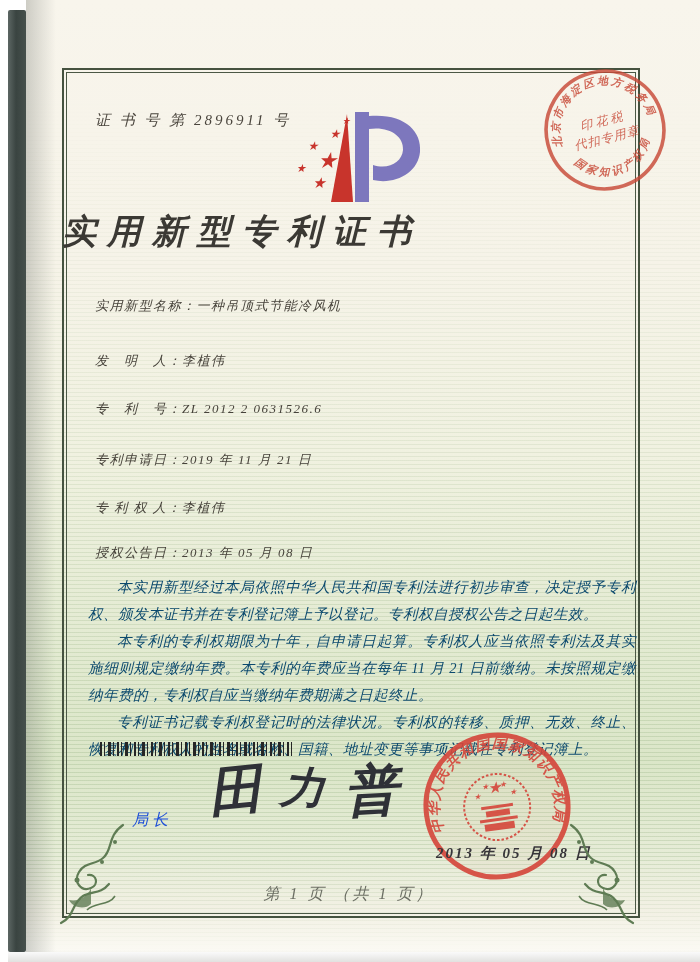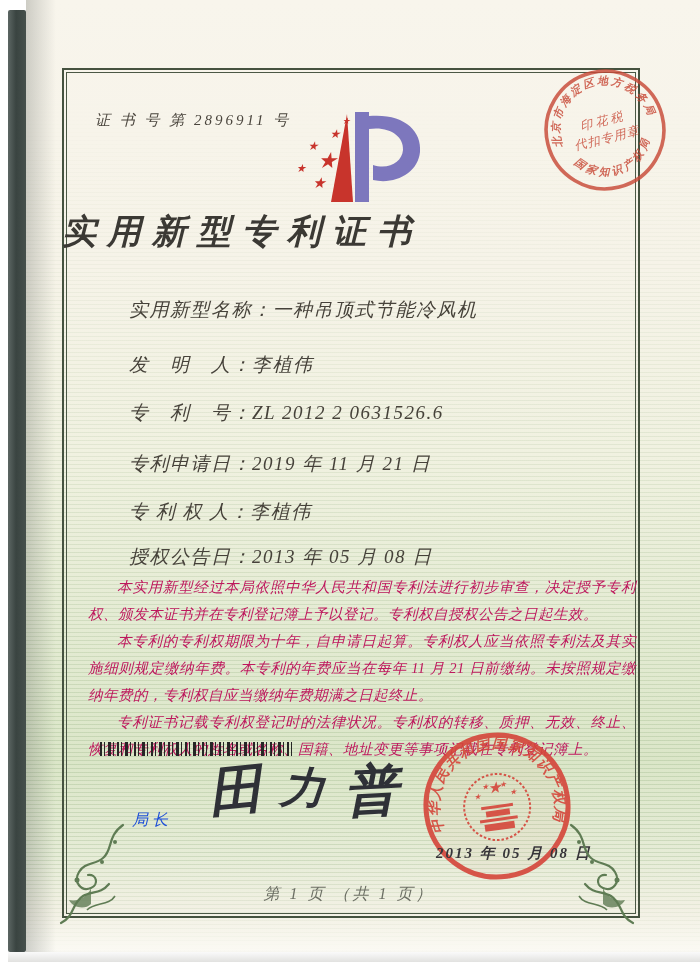--- a/index.html
+++ b/index.html
@@ -30,25 +30,25 @@
   
   .frame{position:absolute;left:62px;top:68px;width:574px;height:846px;
          border:2px solid #45523f;}
   .frame-inner{position:absolute;inset:2px;border:1px solid #4b5845;}
   
   .cert-number{position:absolute;left:95px;top:111px;font-size:15px;
          letter-spacing:3px;color:#4a453d;}
   .logo{position:absolute;left:283px;top:108px;width:150px;height:98px;}
   .title{position:absolute;left:62px;top:209px;width:574px;text-align:left;
          font-size:34px;font-weight:600;letter-spacing:11px;color:#3b3934;}
-  .field{position:absolute;left:95px;font-size:19px;color:#46423a;
-         letter-spacing:1.5px;white-space:nowrap;margin-left:34px;}
+  .field{position:absolute;left:95px;font-size:13px;color:#46423a;
+         letter-spacing:1.5px;white-space:nowrap;}
   .f1{top:297px}.f2{top:352px}.f3{top:400px}.f4{top:451px}.f5{top:499px}.f6{top:544px}
   .body-text{position:absolute;left:88px;top:574px;width:548px;font-size:14.5px;
-         line-height:1.86;color:#be185d;text-align:justify;letter-spacing:.5px;}
+         line-height:1.86;color:#0c4a6e;text-align:justify;letter-spacing:.5px;}
   .body-text p{margin:0;text-indent:2em;}
   .barcode{position:absolute;left:100px;top:742px;width:192px;height:14px;
          background:repeating-linear-gradient(90deg,#262626 0 2px,transparent 2px 4px,
                     #262626 4px 5px,transparent 5px 8px,#262626 8px 11px,
                     transparent 11px 13px,#262626 13px 14px,transparent 14px 17px);}
   .director{position:absolute;left:132px;top:810px;font-size:16px;
          letter-spacing:4px;color:#1d4ed8;}
   .signature{position:absolute;left:208px;top:764px;color:#2f3137;font-weight:bold;
          white-space:nowrap;}
   .signature .ch{display:inline-block;font-size:54px;line-height:1;}

